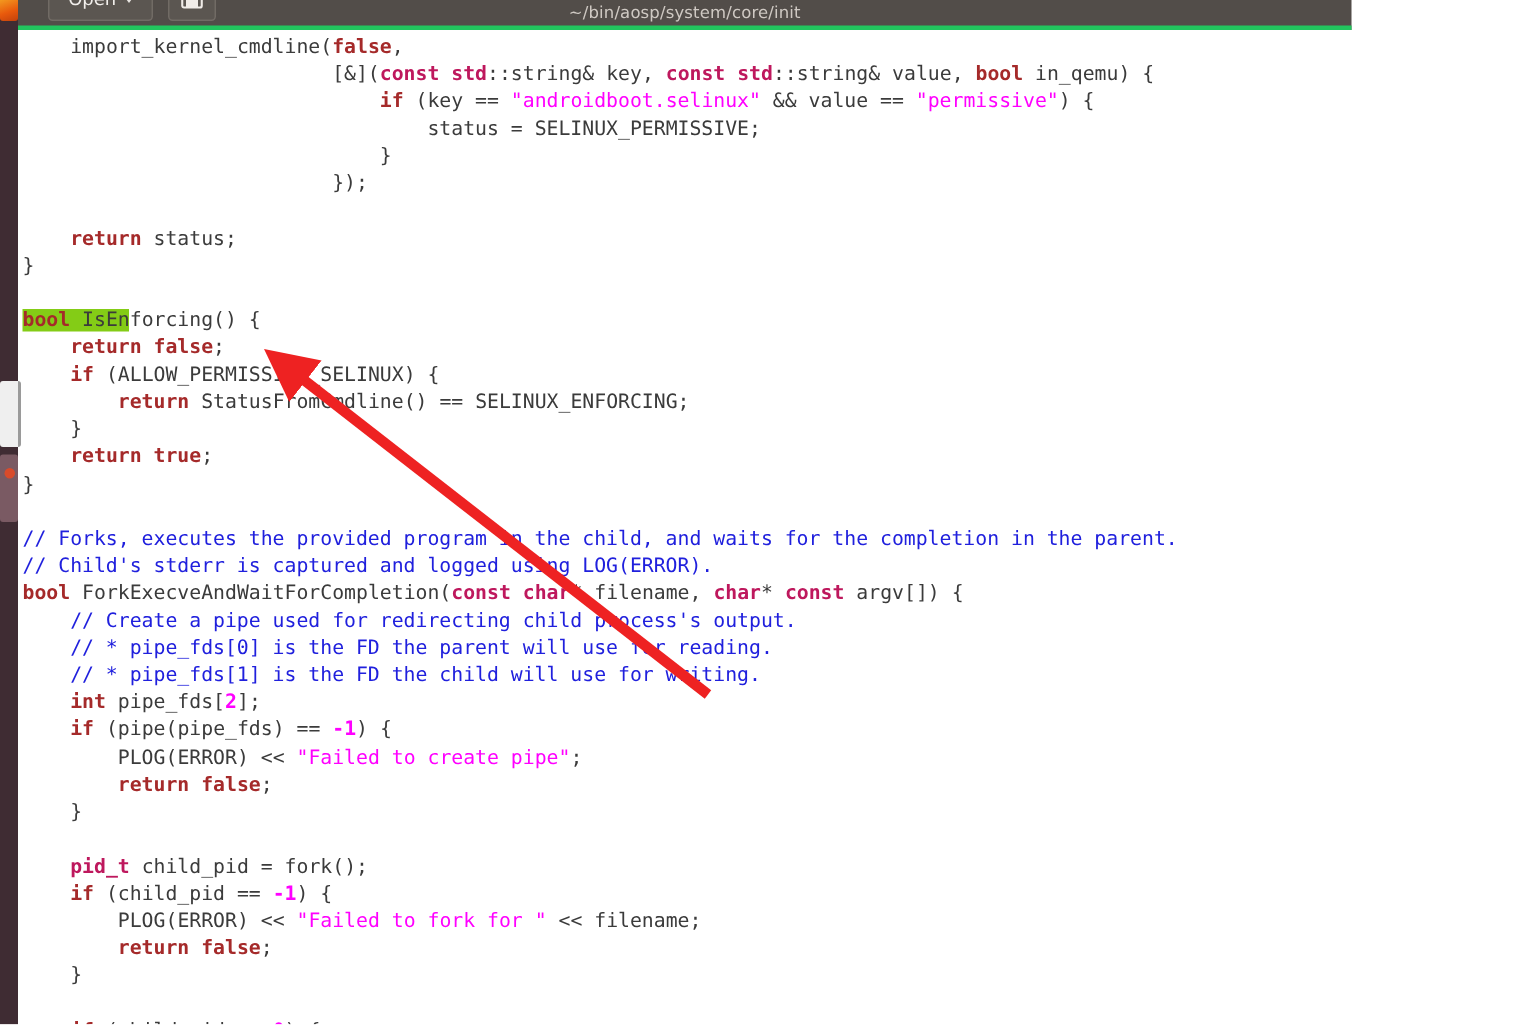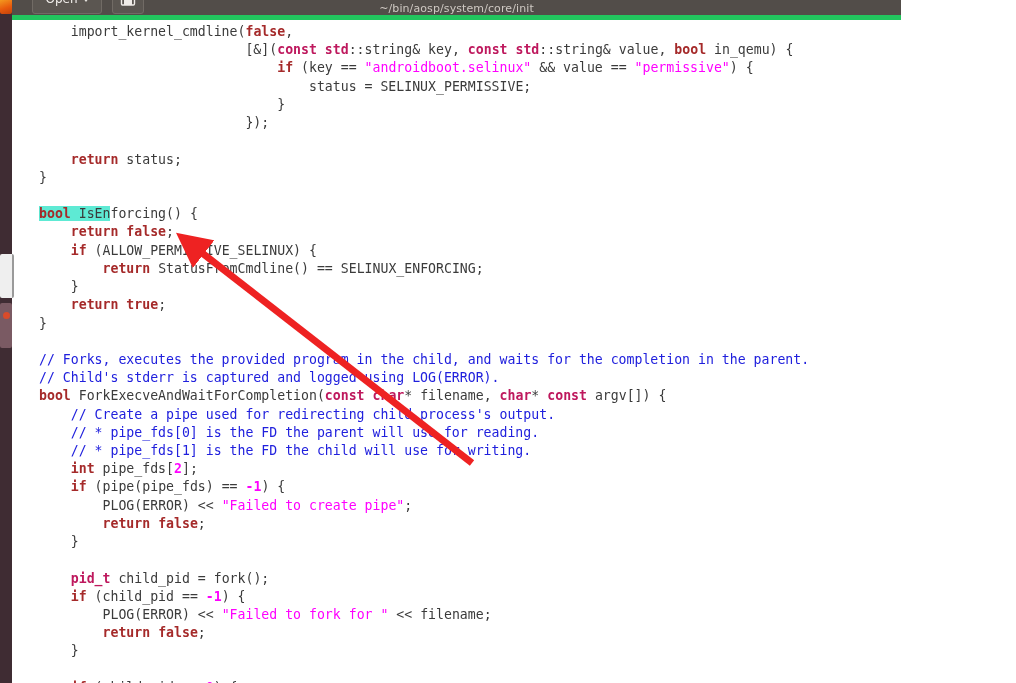--- a/index.html
+++ b/index.html
@@ -53,21 +53,21 @@
     border-radius: 50%;
     background: #d94b2b;
   }
 
   
   #titlebar {
     position: absolute;
     left: 12px; top: 0;
     width: 889px; height: 20px;
     background: #524d49;
-    border-bottom: 5px solid #22c55e;
+    border-bottom: 3px solid #22c55e;
     box-sizing: border-box;
     z-index: 30;
   }
   #titlebar .tb-title {
     position: absolute;
     left: 0; right: 0; top: 2px;
     text-align: center;
     font-size: 11px;
     color: #cfc9c3;
     font-family: "DejaVu Sans", sans-serif;
@@ -110,21 +110,20 @@
   #save-button svg { display:block; }
 
   
   #editor {
     position: absolute;
     left: 12px; top: 20px;
     width: 796px; height: 663px;
     background: #ffffff;
     overflow: hidden;
     z-index: 10;
-    margin-left: 24px;
   }
   #code {
     position: absolute;
     left: 3px; top: 3px;
     margin: 0;
     font-family: "DejaVu Sans Mono", monospace;
     font-size: 13.2px;
     line-height: 18.22px;
     white-space: pre;
     color: #3b3b3b;
@@ -132,21 +131,21 @@
   }
   #code .ln { display: block; height: 18.22px; }
 
   
   .k   { color: #a52a2a; font-weight: bold; }  
   .ty  { color: #be185d; font-weight: bold; }  
   .st  { color: #ff00ff; }                      
   .nu  { color: #ff00ff; font-weight: bold; }   
   .cm  { color: #2020dd; }                      
   .pl  { color: #3b3b3b; }                      
-  .hl  { background: #5eead4; }                 
+  .hl  { background: #84cc16; }                 
 
   
   #annotation-arrow {
     position: absolute;
     left: 0; top: 0;
     width: 1016px; height: 683px;
     pointer-events: none;
     z-index: 50;
   }
 </style>

